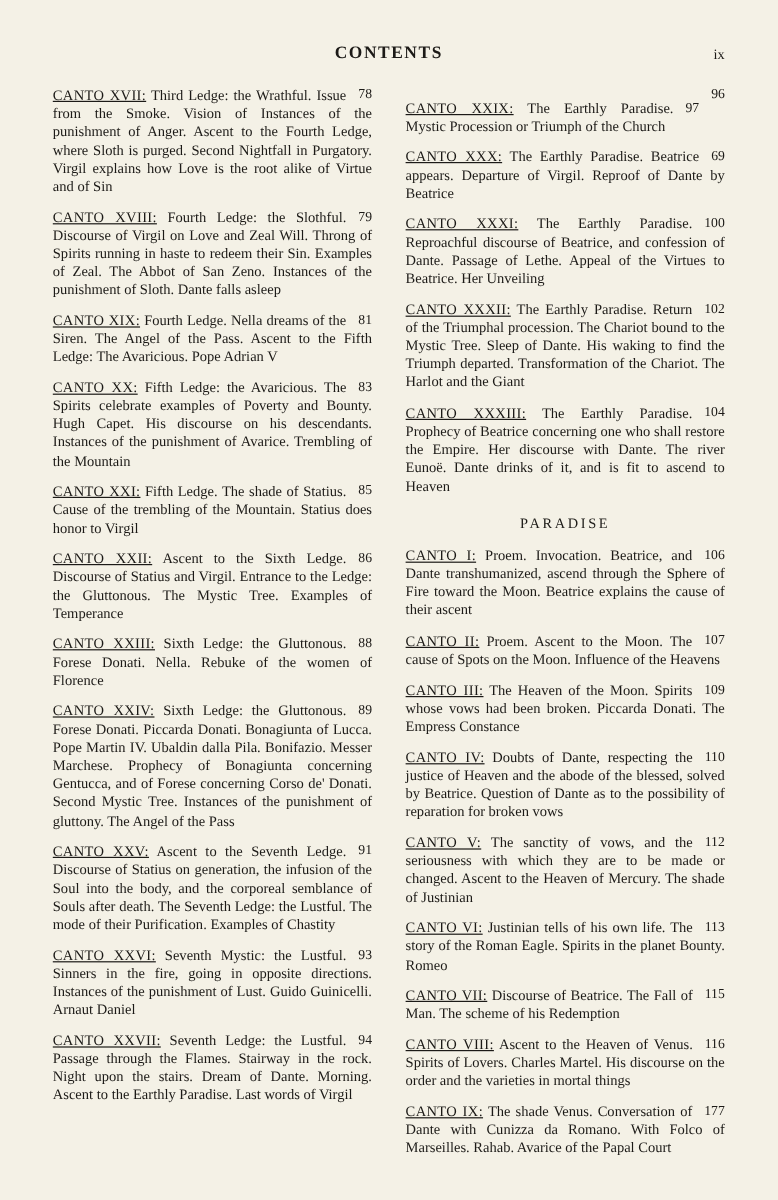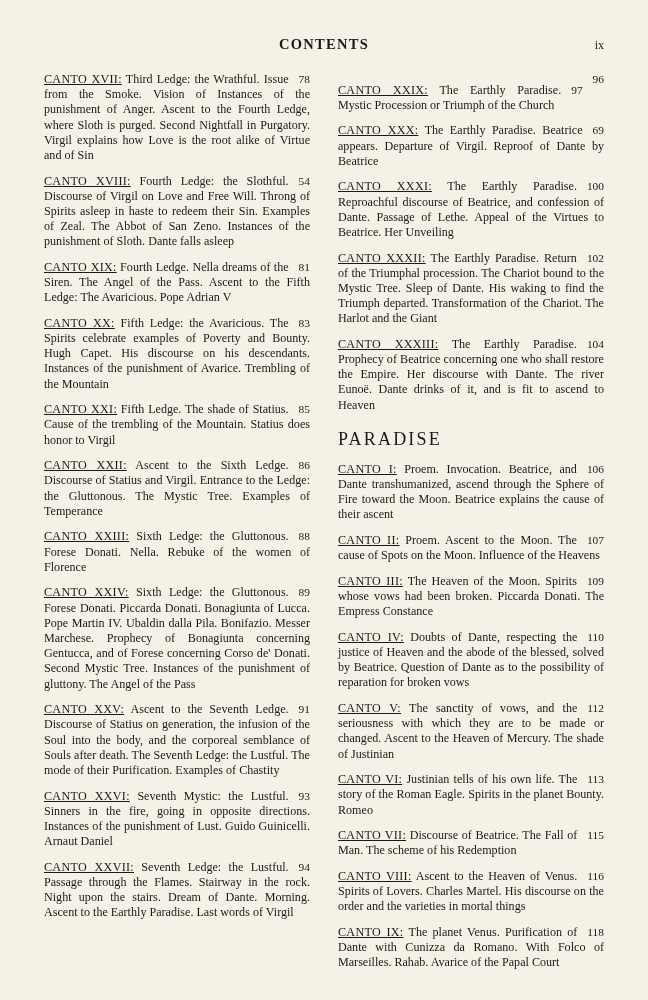--- a/index.html
+++ b/index.html
@@ -66,43 +66,43 @@
     text-transform: uppercase;
     font-size: 12.1px;
     text-decoration: underline;
   }
   .pg {
     float: right;
     margin-left: 10px;
     font-size: 11.4px;
   }
   .section-head {
-    text-align: left;
-    font-size: 18px;
+    text-align: center;
+    font-size: 12px;
     letter-spacing: 2.2px;
     margin: 16px 0 12px 0;
     font-variant: small-caps;
     text-transform: uppercase;
   }
 </style>
 </head>
 <body>
 
 <div class="page">
 
   <div class="header">
     <div class="header-title">Contents</div>
     <div class="folio">ix</div>
   </div>
 
   <div class="columns">
 
     <div class="col">
       <div class="entry"><span class="pg">78</span><span class="canto canto-first">Canto XVII:</span><span> Third Ledge: the Wrathful. Issue from the Smoke. Vision of Instances of the punishment of Anger. Ascent to the Fourth Ledge, where Sloth is purged. Second Nightfall in Purgatory. Virgil explains how Love is the root alike of Virtue and of Sin</span></div>
-      <div class="entry"><span class="pg">54</span><span class="canto canto-first">Canto XVIII:</span><span> Fourth Ledge: the Slothful. Discourse of Virgil on Love and Free Will. Throng of Spirits asleep in haste to redeem their Sin. Examples of Zeal. The Abbot of San Zeno. Instances of the punishment of Sloth. Dante falls asleep</span></div>
+      <div class="entry"><span class="pg">79</span><span class="canto canto-first">Canto XVIII:</span><span> Fourth Ledge: the Slothful. Discourse of Virgil on Love and Zeal Will. Throng of Spirits running in haste to redeem their Sin. Examples of Zeal. The Abbot of San Zeno. Instances of the punishment of Sloth. Dante falls asleep</span></div>
       <div class="entry"><span class="pg">81</span><span class="canto canto-first">Canto XIX:</span><span> Fourth Ledge. Nella dreams of the Siren. The Angel of the Pass. Ascent to the Fifth Ledge: The Avaricious. Pope Adrian V</span></div>
       <div class="entry"><span class="pg">83</span><span class="canto canto-first">Canto XX:</span><span> Fifth Ledge: the Avaricious. The Spirits celebrate examples of Poverty and Bounty. Hugh Capet. His discourse on his descendants. Instances of the punishment of Avarice. Trembling of the Mountain</span></div>
       <div class="entry"><span class="pg">85</span><span class="canto canto-first">Canto XXI:</span><span> Fifth Ledge. The shade of Statius. Cause of the trembling of the Mountain. Statius does honor to Virgil</span></div>
       <div class="entry"><span class="pg">86</span><span class="canto canto-first">Canto XXII:</span><span> Ascent to the Sixth Ledge. Discourse of Statius and Virgil. Entrance to the Ledge: the Gluttonous. The Mystic Tree. Examples of Temperance</span></div>
       <div class="entry"><span class="pg">88</span><span class="canto canto-first">Canto XXIII:</span><span> Sixth Ledge: the Gluttonous. Forese Donati. Nella. Rebuke of the women of Florence</span></div>
       <div class="entry"><span class="pg">89</span><span class="canto canto-first">Canto XXIV:</span><span> Sixth Ledge: the Gluttonous. Forese Donati. Piccarda Donati. Bonagiunta of Lucca. Pope Martin IV. Ubaldin dalla Pila. Bonifazio. Messer Marchese. Prophecy of Bonagiunta concerning Gentucca, and of Forese concerning Corso de' Donati. Second Mystic Tree. Instances of the punishment of gluttony. The Angel of the Pass</span></div>
       <div class="entry"><span class="pg">91</span><span class="canto canto-first">Canto XXV:</span><span> Ascent to the Seventh Ledge. Discourse of Statius on generation, the infusion of the Soul into the body, and the corporeal semblance of Souls after death. The Seventh Ledge: the Lustful. The mode of their Purification. Examples of Chastity</span></div>
       <div class="entry"><span class="pg">93</span><span class="canto canto-first">Canto XXVI:</span><span> Seventh Mystic: the Lustful. Sinners in the fire, going in opposite directions. Instances of the punishment of Lust. Guido Guinicelli. Arnaut Daniel</span></div>
       <div class="entry"><span class="pg">94</span><span class="canto canto-first">Canto XXVII:</span><span> Seventh Ledge: the Lustful. Passage through the Flames. Stairway in the rock. Night upon the stairs. Dream of Dante. Morning. Ascent to the Earthly Paradise. Last words of Virgil</span></div>
     </div>
@@ -118,17 +118,17 @@
       <div class="section-head">Paradise</div>
 
       <div class="entry"><span class="pg">106</span><span class="canto canto-first">Canto I:</span><span> Proem. Invocation. Beatrice, and Dante transhumanized, ascend through the Sphere of Fire toward the Moon. Beatrice explains the cause of their ascent</span></div>
       <div class="entry"><span class="pg">107</span><span class="canto canto-first">Canto II:</span><span> Proem. Ascent to the Moon. The cause of Spots on the Moon. Influence of the Heavens</span></div>
       <div class="entry"><span class="pg">109</span><span class="canto canto-first">Canto III:</span><span> The Heaven of the Moon. Spirits whose vows had been broken. Piccarda Donati. The Empress Constance</span></div>
       <div class="entry"><span class="pg">110</span><span class="canto canto-first">Canto IV:</span><span> Doubts of Dante, respecting the justice of Heaven and the abode of the blessed, solved by Beatrice. Question of Dante as to the possibility of reparation for broken vows</span></div>
       <div class="entry"><span class="pg">112</span><span class="canto canto-first">Canto V:</span><span> The sanctity of vows, and the seriousness with which they are to be made or changed. Ascent to the Heaven of Mercury. The shade of Justinian</span></div>
       <div class="entry"><span class="pg">113</span><span class="canto canto-first">Canto VI:</span><span> Justinian tells of his own life. The story of the Roman Eagle. Spirits in the planet Bounty. Romeo</span></div>
       <div class="entry"><span class="pg">115</span><span class="canto canto-first">Canto VII:</span><span> Discourse of Beatrice. The Fall of Man. The scheme of his Redemption</span></div>
       <div class="entry"><span class="pg">116</span><span class="canto canto-first">Canto VIII:</span><span> Ascent to the Heaven of Venus. Spirits of Lovers. Charles Martel. His discourse on the order and the varieties in mortal things</span></div>
-      <div class="entry"><span class="pg">118</span><span class="canto canto-first">Canto IX:</span><span> The planet Venus. Purification of Dante with Cunizza da Romano. With Folco of Marseilles. Rahab. Avarice of the Papal Court</span></div>
+      <div class="entry"><span class="pg">177</span><span class="canto canto-first">Canto IX:</span><span> The shade Venus. Conversation of Dante with Cunizza da Romano. With Folco of Marseilles. Rahab. Avarice of the Papal Court</span></div>
     </div>
 
   </div>
 </div>
 
 </body></html>

